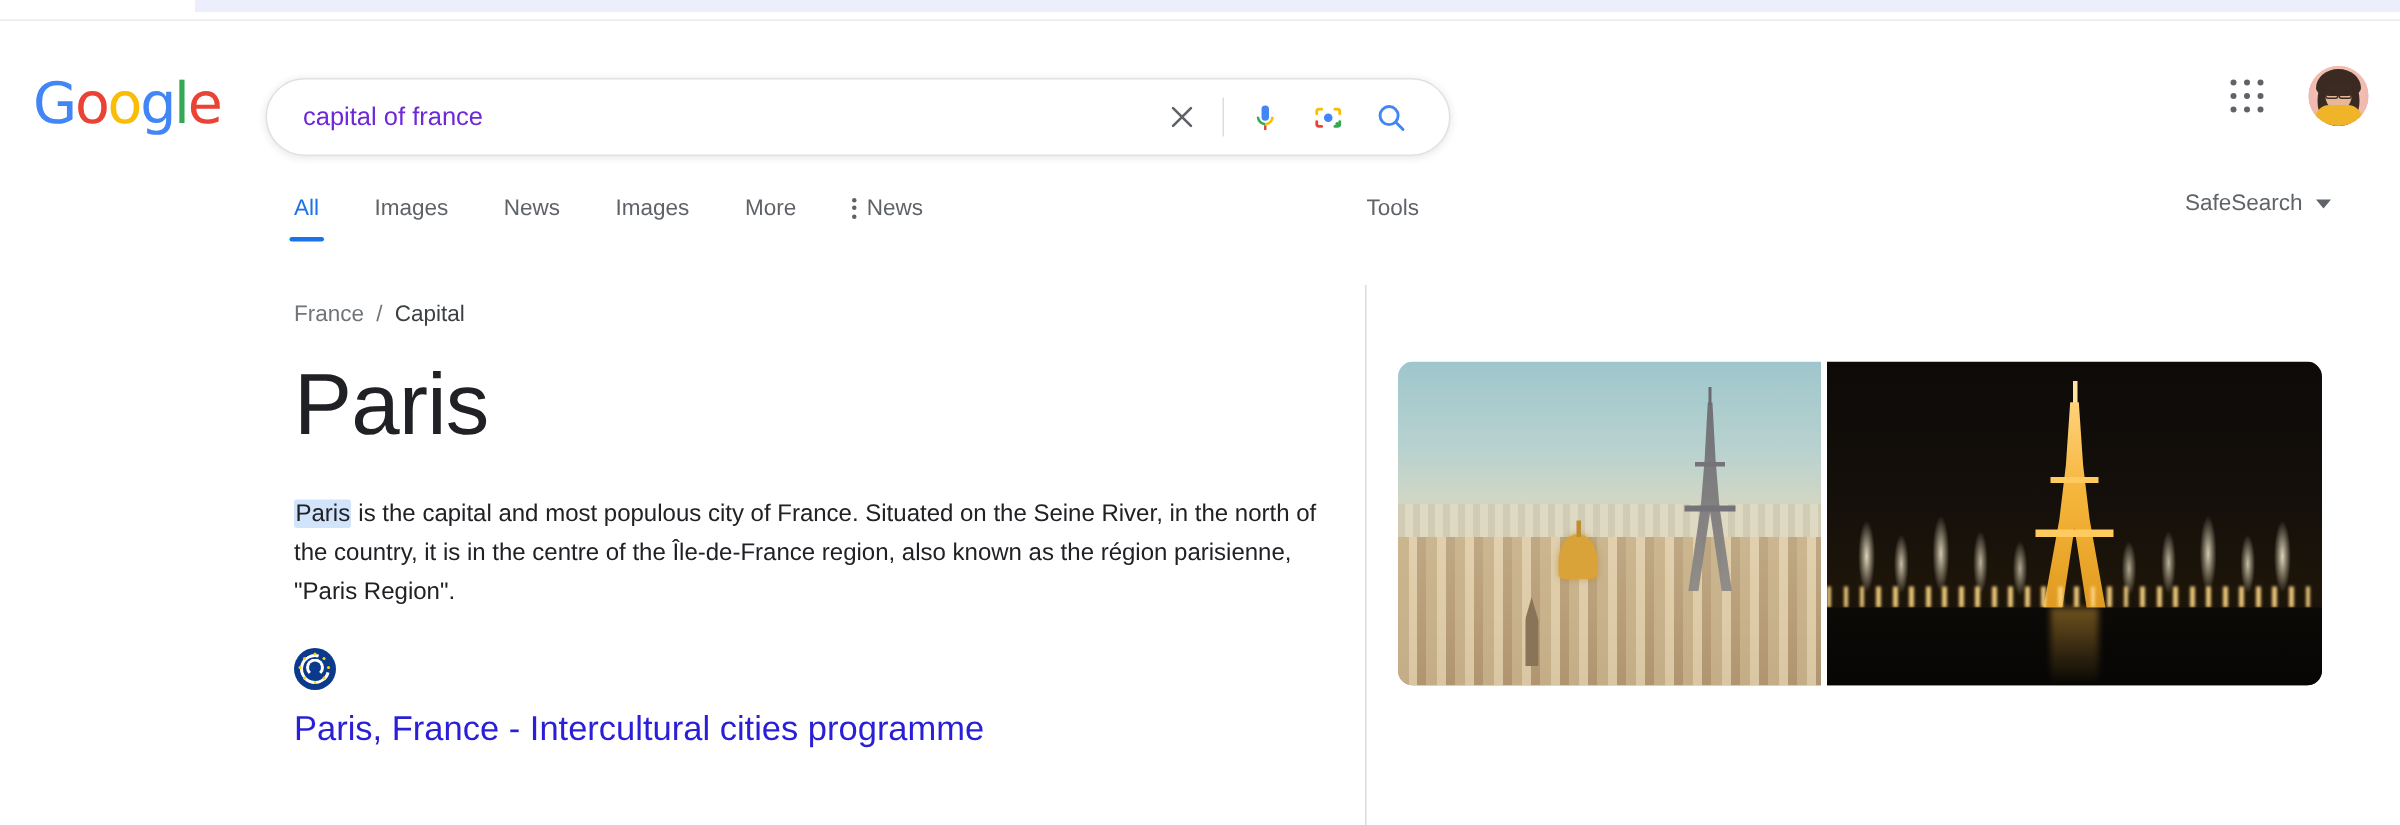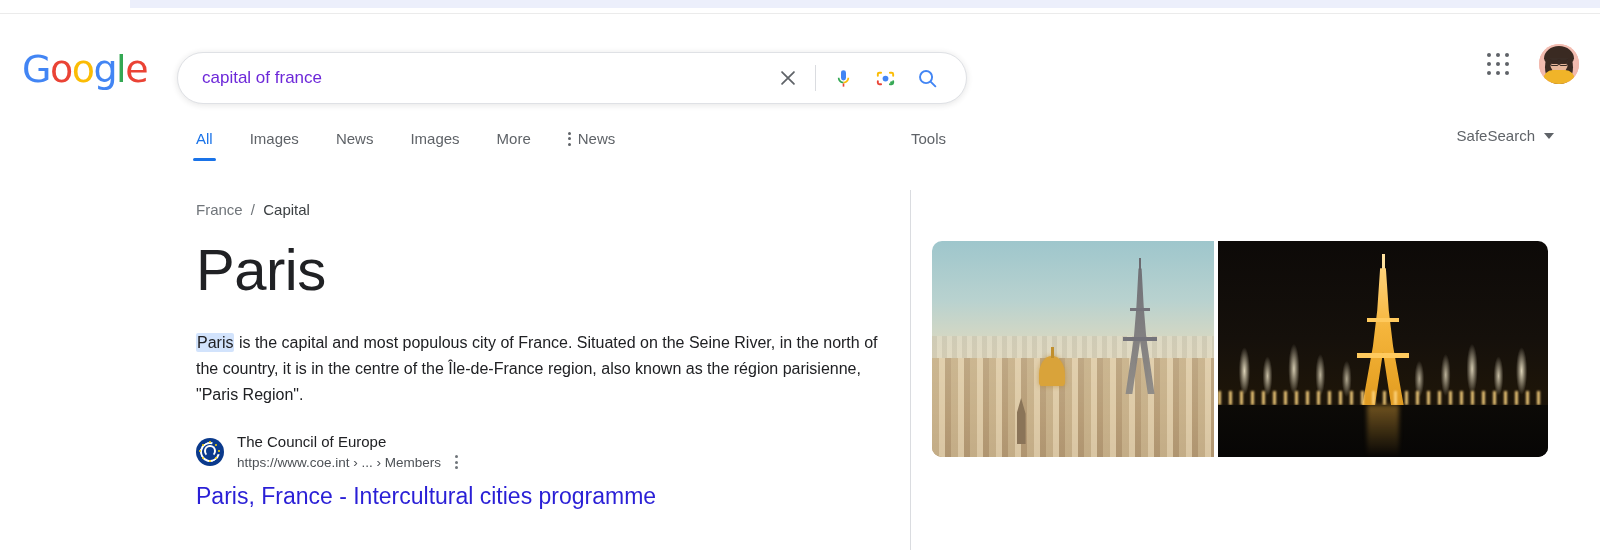--- a/index.html
+++ b/index.html
@@ -392,31 +392,20 @@
         <div class="fav-e"></div>
         <span class="fav-star" style="left:13px; top:3px;"></span>
         <span class="fav-star" style="left:19px; top:6px;"></span>
         <span class="fav-star" style="left:22px; top:12px;"></span>
         <span class="fav-star" style="left:19px; top:19px;"></span>
         <span class="fav-star" style="left:13px; top:22px;"></span>
         <span class="fav-star" style="left:6px; top:19px;"></span>
         <span class="fav-star" style="left:3px; top:12px;"></span>
         <span class="fav-star" style="left:6px; top:6px;"></span>
       </div>
-      <div class="source-meta">
-        <div class="source-name">The Council of Europe</div>
-        <div class="source-url-row">
-          <span class="source-url">https://www.coe.int › ... › Members</span>
-          <span class="dots-menu">
-              <i></i>
-              <i></i>
-              <i></i>
-            </span>
-        </div>
-      </div>
     </div>
 
     <a class="result-link" href="#">Paris, France - Intercultural cities programme</a>
   </div>
 
   <div class="img-panel">
     <div class="thumb first">
       <div class="sky-day"></div>
       <div class="city-day-far"></div>
       <div class="city-day"></div>

